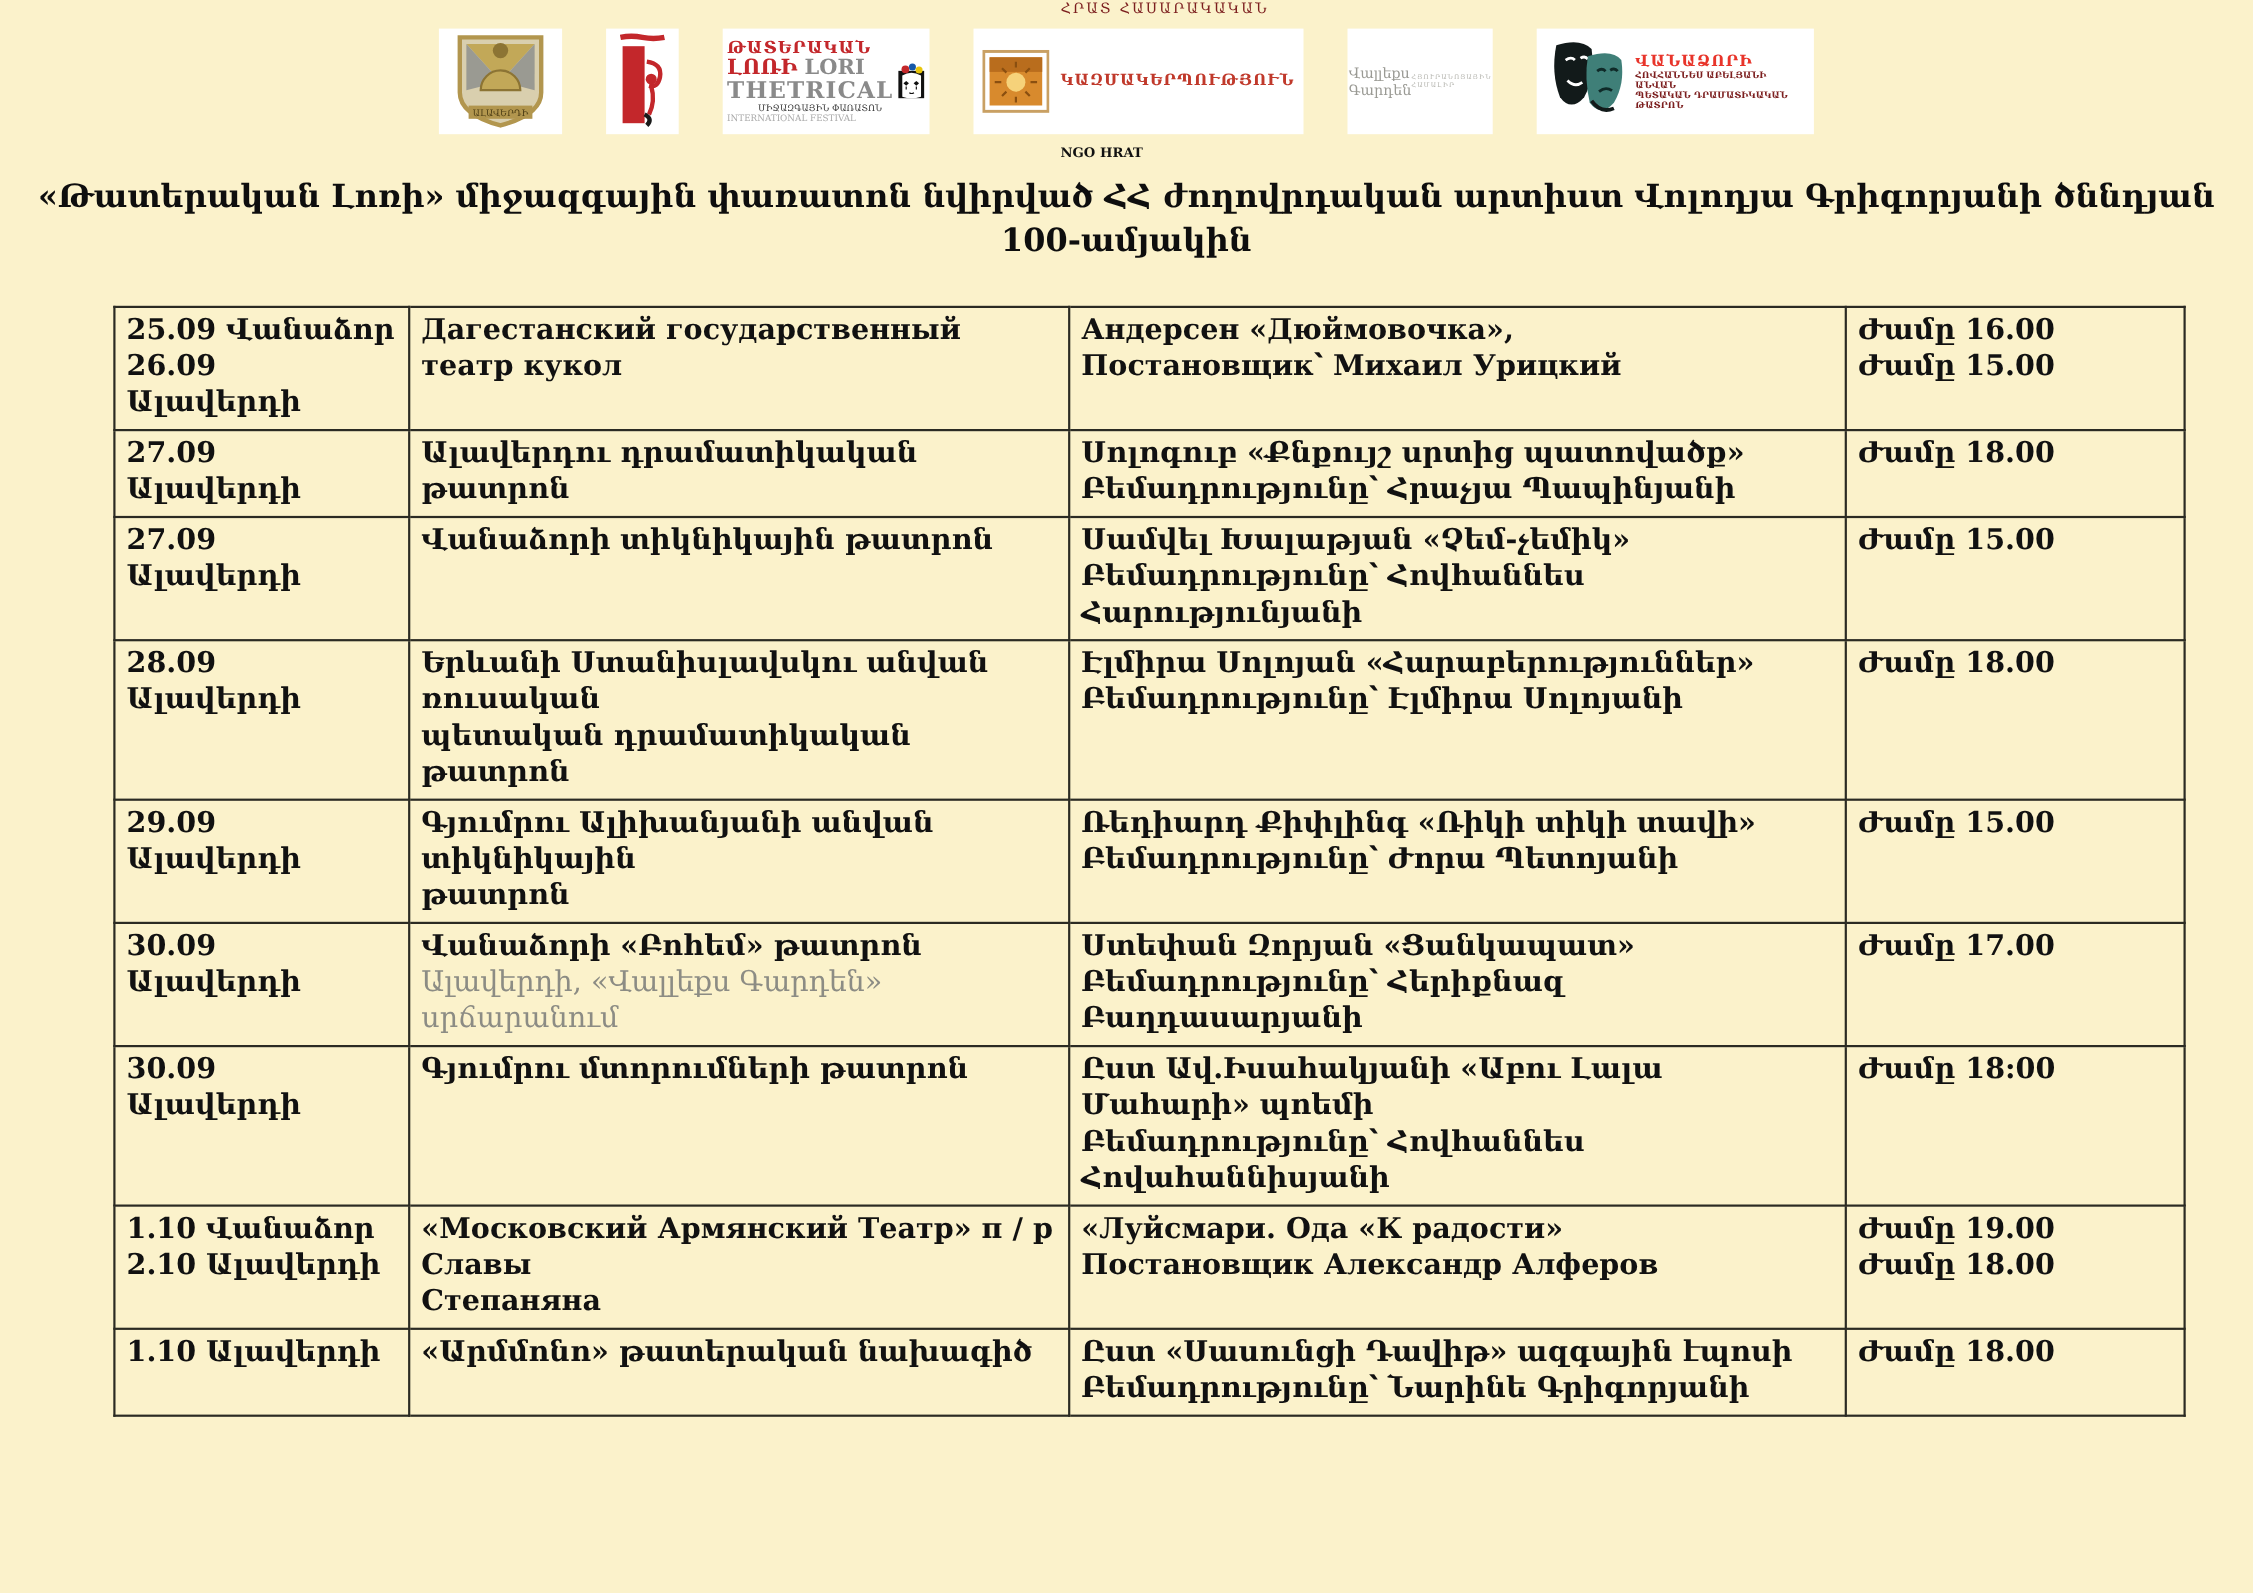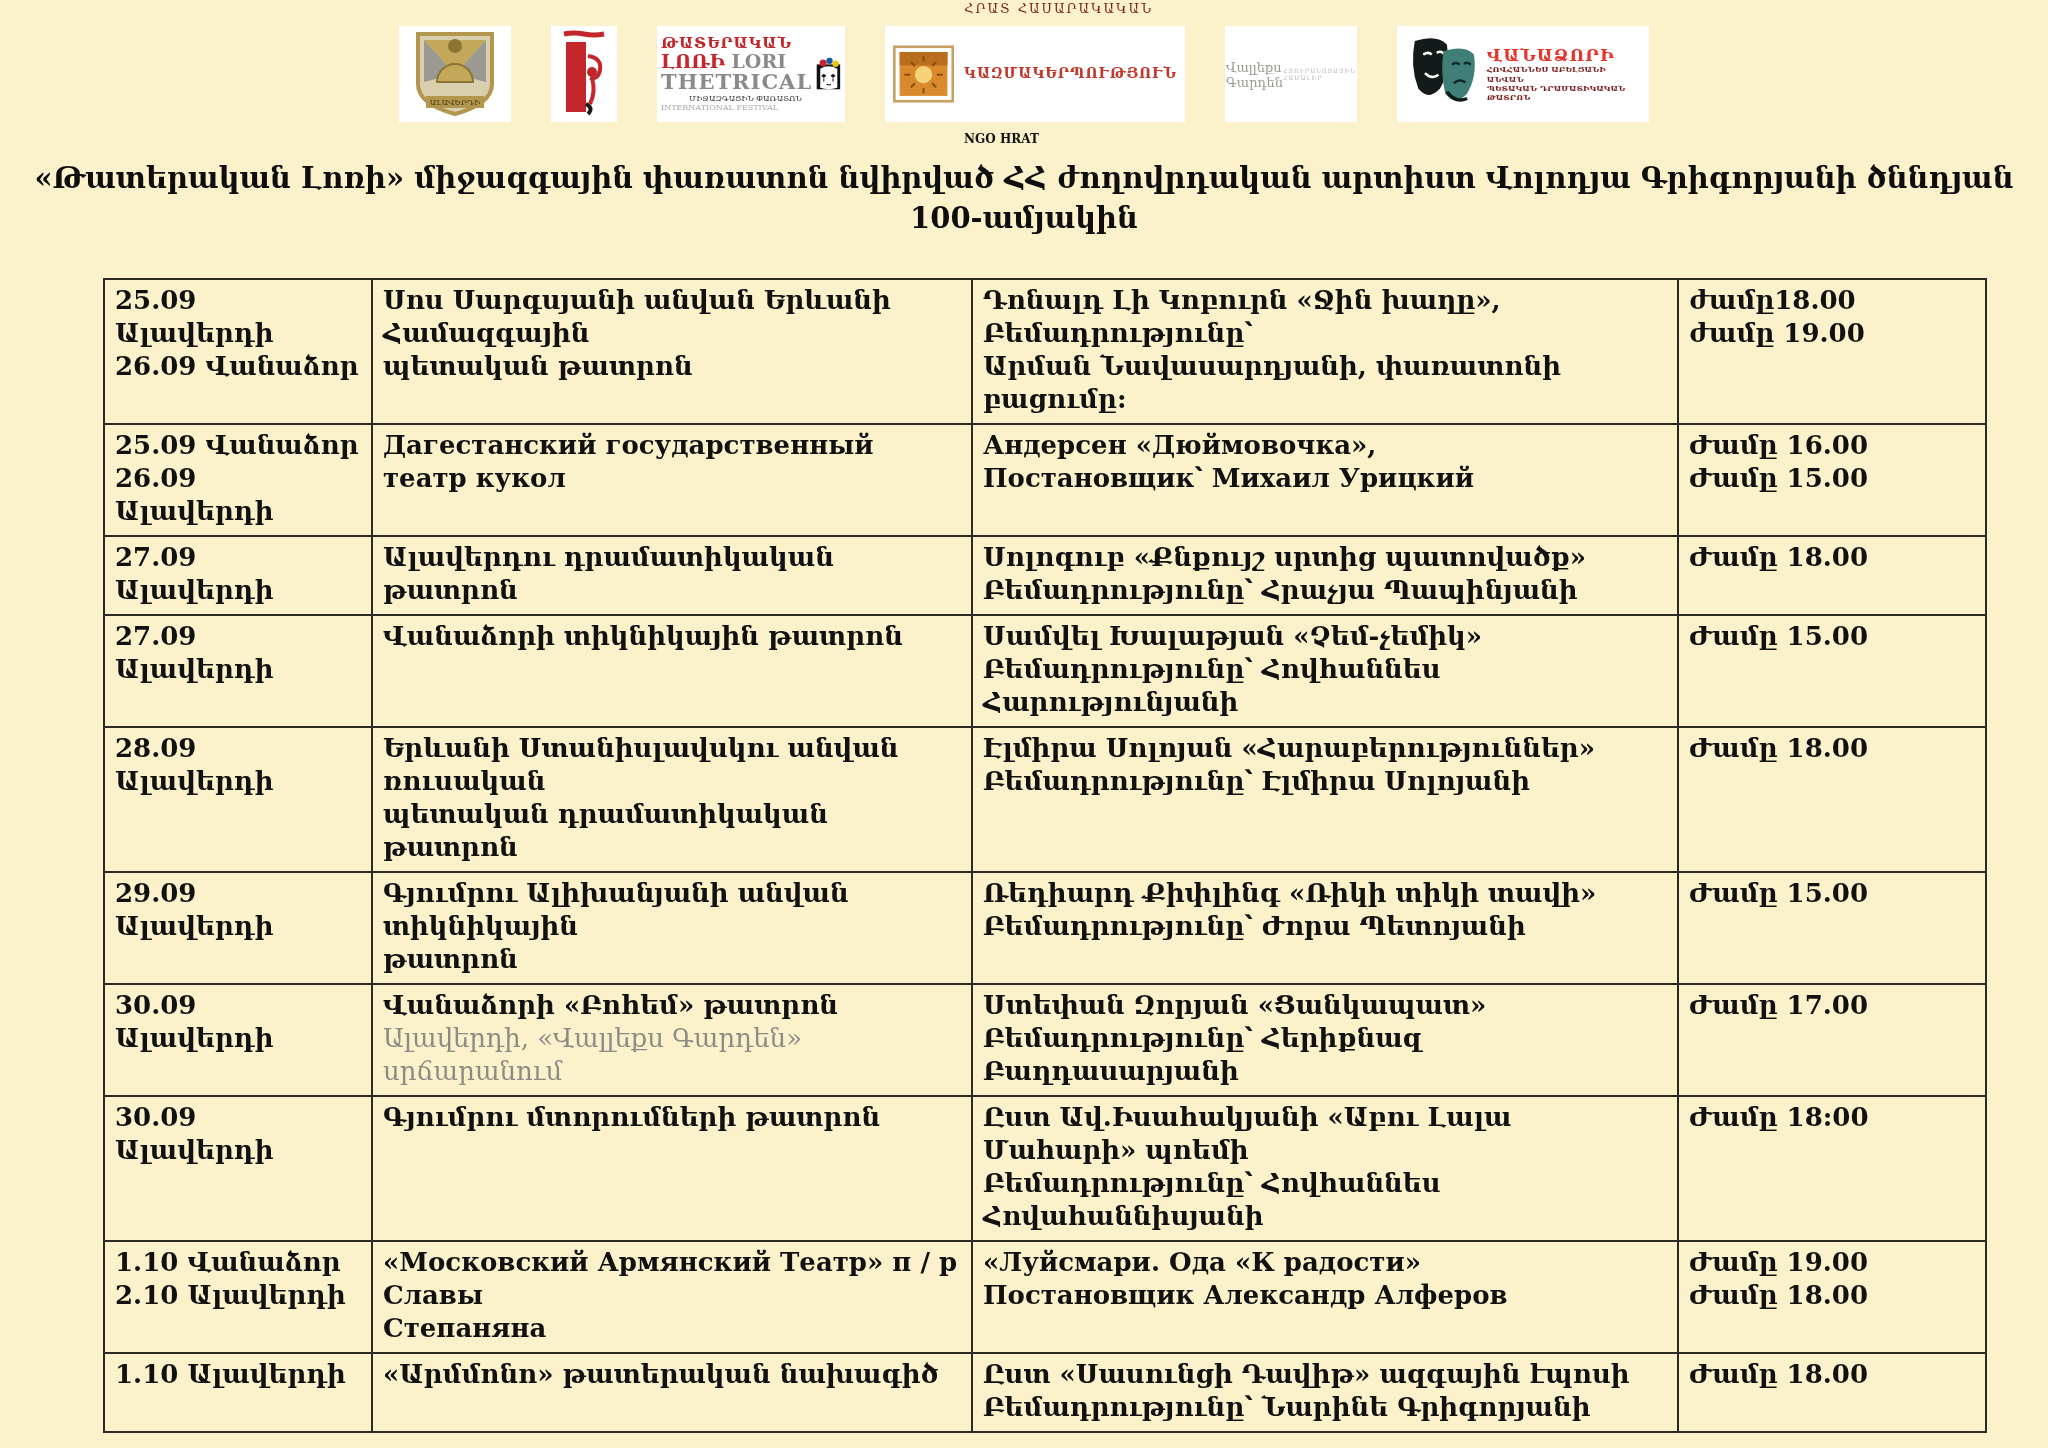--- a/index.html
+++ b/index.html
@@ -29,21 +29,21 @@
   .lori-l3{color:#8a8a8a;font-weight:bold;font-size:21px;letter-spacing:1px;}
   .lori-l4{color:#3a3a3a;font-size:8px;margin-top:3px;margin-left:28px;}
   .lori-l5{color:#aaa;font-size:8px;}
   .hrat-text{display:flex;flex-direction:column;line-height:1.25;text-align:left;gap:48px;}
   .hrat-l1{color:#7c1f1f;font-size:13px;letter-spacing:2px;}
   .hrat-l2{color:#c0392b;font-weight:bold;font-size:14px;letter-spacing:1px;}
   .hrat-l3{color:#111;font-weight:bold;font-size:12px;margin-top:2px;}
   .vallex-l1{color:#9a9a94;font-size:13px;margin-top:2px;}
   .vallex-l2{color:#b5b5af;font-size:6px;letter-spacing:1px;}
   .masks-text{display:flex;flex-direction:column;line-height:1.15;text-align:left;}
-  .masks-l1{color:#e8342a;font-weight:bold;font-size:17px;letter-spacing:1px;}
+  .masks-l1{color:#e8342a;font-weight:bold;font-size:14px;letter-spacing:1px;}
   .masks-l2,.masks-l3{color:#7c1f1f;font-weight:bold;font-size:8px;}
   
   .title-block{margin-top:34px;text-align:center;font-weight:bold;color:#0e0e0e;}
   .title-line1{font-size:29px;line-height:40px;}
   .title-line2{font-size:29px;line-height:42px;}
   
   table.schedule{
     border-collapse:collapse;table-layout:fixed;
     margin:40px 0 0 103px;width:1882px;
     background:#fbf2cb;
@@ -171,30 +171,20 @@
 
   <table class="schedule">
     <colgroup>
       <col style="width:268px">
         <col style="width:600px">
         <col style="width:706px">
         <col style="width:308px">
     </colgroup>
     <tbody>
         <tr>
-          <td class="col-date">25.09  Ալավերդի
-26.09  Վանաձոր</td>
-          <td class="col-theater">Սոս Սարգսյանի անվան Երևանի Համազգային
-պետական թատրոն</td>
-          <td class="col-perf">Դոնալդ Լի Կոբուրն «Ջին խաղը», Բեմադրությունը՝
-Արման Նավասարդյանի, փառատոնի բացումը:</td>
-          <td class="col-time">ժամը18.00
-ժամը 19.00</td>
-        </tr>
-        <tr>
           <td class="col-date">25.09  Վանաձոր
 26.09  Ալավերդի</td>
           <td class="col-theater">Дагестанский государственный театр кукол</td>
           <td class="col-perf">Андерсен «Дюймовочка»,
 Постановщик՝ Михаил Урицкий</td>
           <td class="col-time">Ժամը 16.00
 Ժամը 15.00</td>
         </tr>
         <tr>
           <td class="col-date">27.09  Ալավերդի</td>

